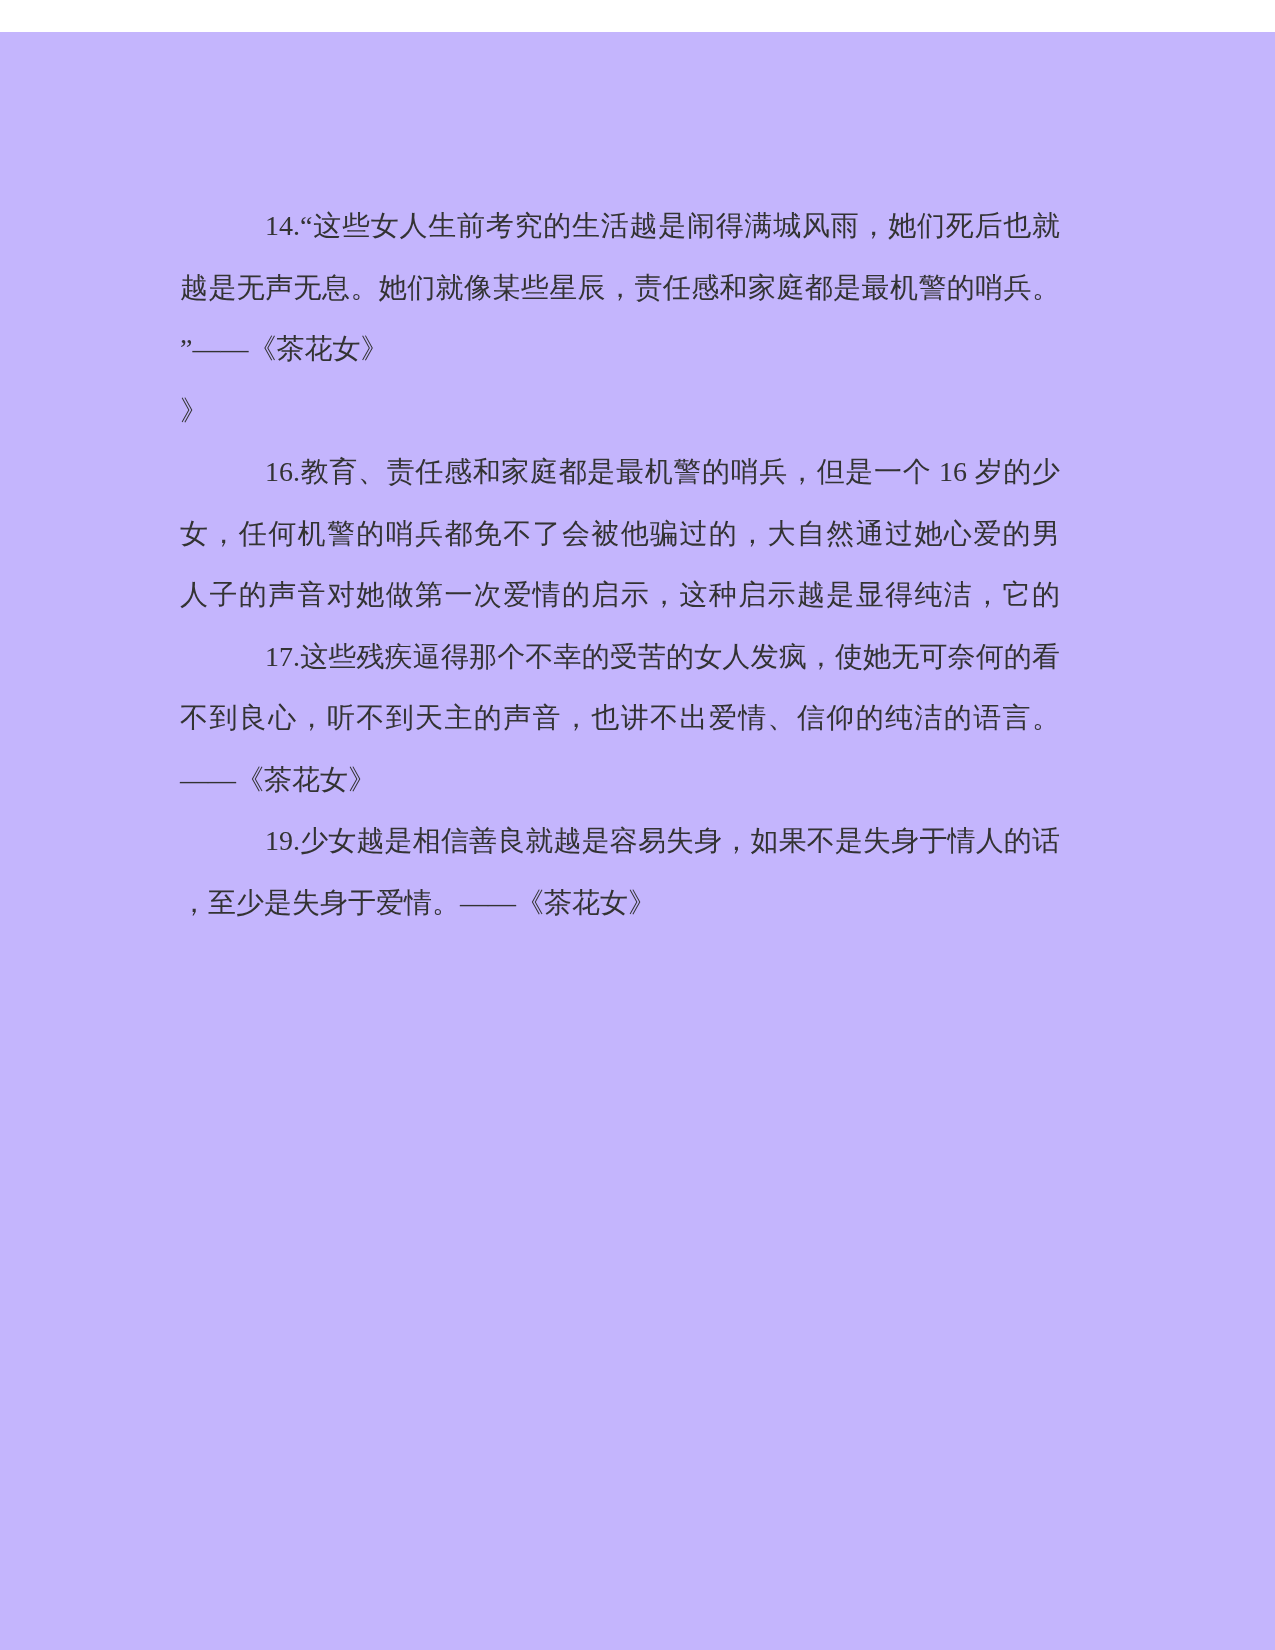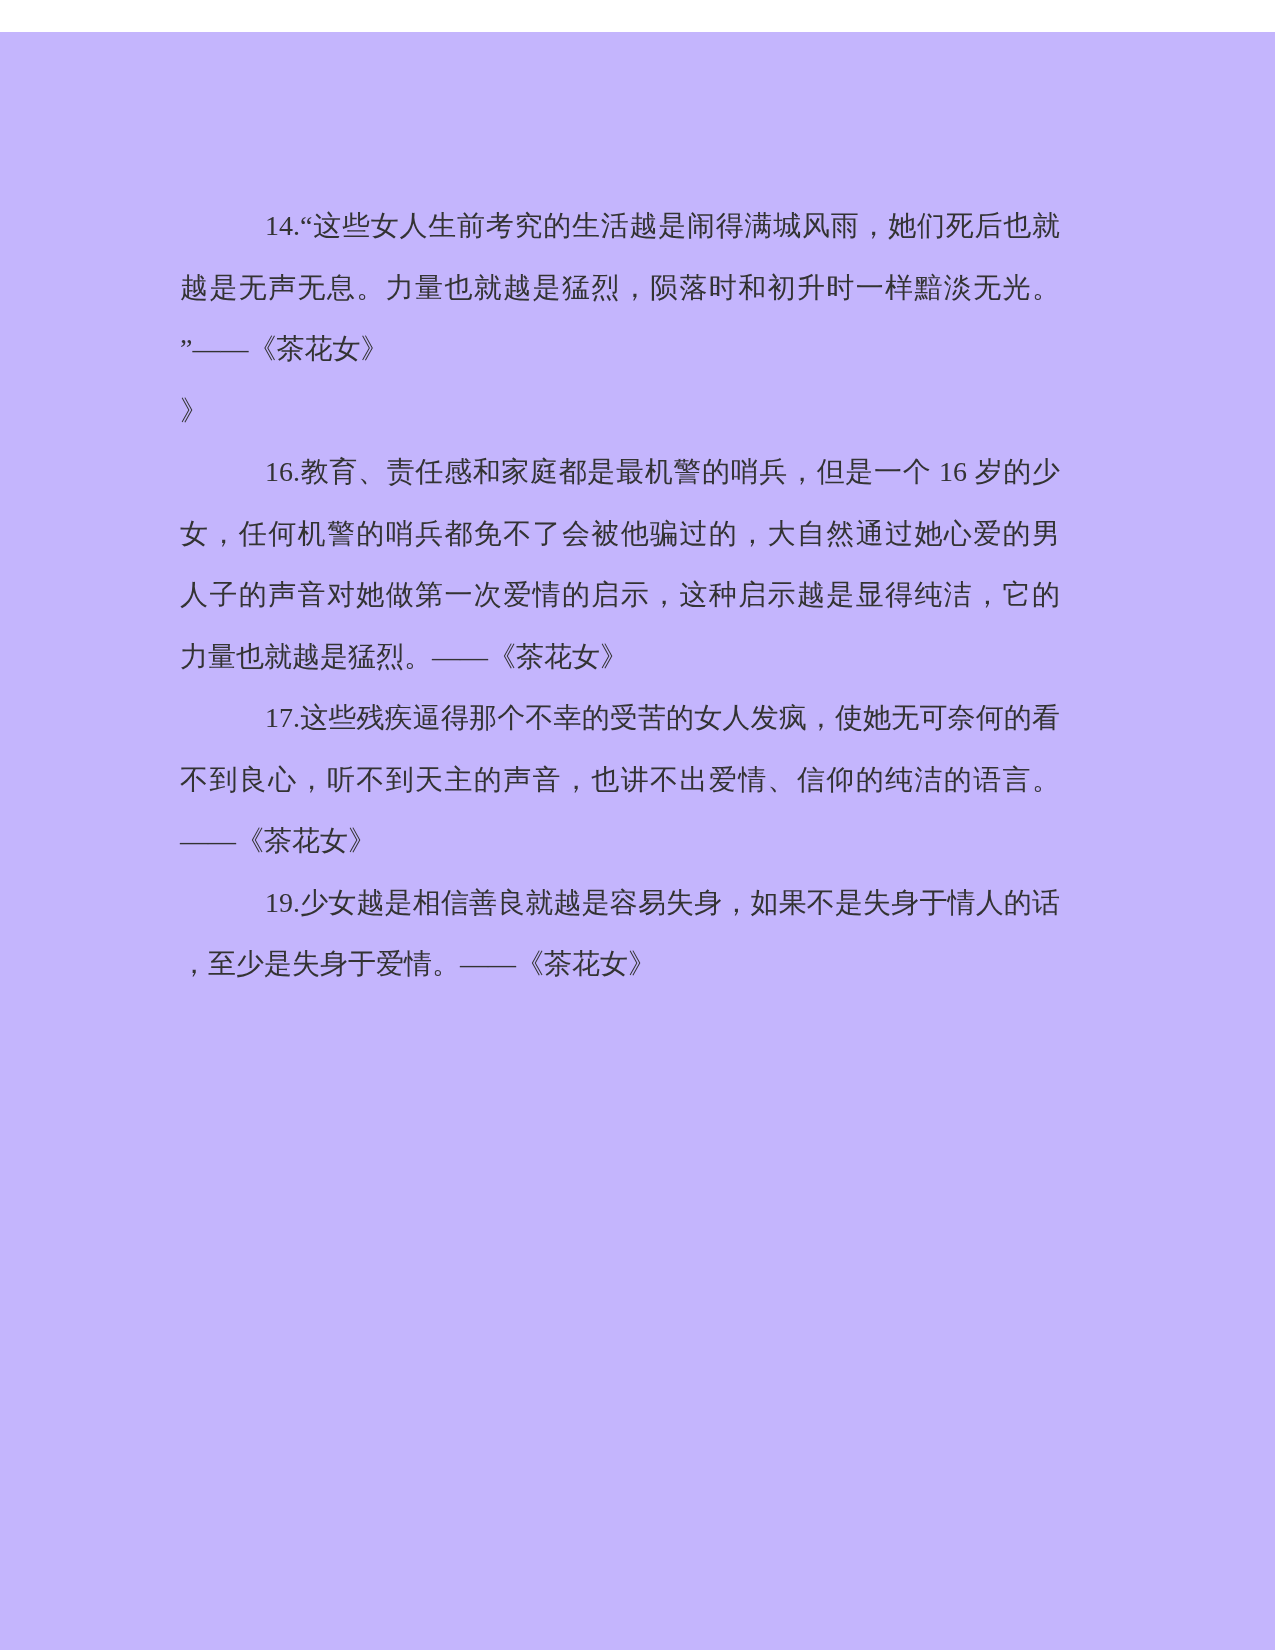--- a/index.html
+++ b/index.html
@@ -46,31 +46,30 @@
     -moz-text-align-last: left;
   }
 </style>
 </head>
 <body>
 
 <div class="page">
   <div class="doc-body" id="doc-body">
       <div class="paragraph">
         <div class="line first">14.“这些女人生前考究的生活越是闹得满城风雨，她们死后也就</div>
-        <div class="line">越是无声无息。力量也就越是猛烈，陨落时和初升时一样黯淡无光。</div>
+        <div class="line">越是无声无息。她们就像某些星辰，责任感和家庭都是最机警的哨兵。</div>
         <div class="line last">”——《茶花女》</div>
       </div>
       <div class="paragraph">
         <div class="line last">》</div>
       </div>
       <div class="paragraph">
         <div class="line first">16.教育、责任感和家庭都是最机警的哨兵，但是一个 16 岁的少</div>
         <div class="line">女，任何机警的哨兵都免不了会被他骗过的，大自然通过她心爱的男</div>
         <div class="line">人子的声音对她做第一次爱情的启示，这种启示越是显得纯洁，它的</div>
-        <div class="line last">力量也就越是猛烈。——《茶花女》</div>
       </div>
       <div class="paragraph">
         <div class="line first">17.这些残疾逼得那个不幸的受苦的女人发疯，使她无可奈何的看</div>
         <div class="line">不到良心，听不到天主的声音，也讲不出爱情、信仰的纯洁的语言。</div>
         <div class="line last">——《茶花女》</div>
       </div>
       <div class="paragraph">
         <div class="line first">19.少女越是相信善良就越是容易失身，如果不是失身于情人的话</div>
         <div class="line last">，至少是失身于爱情。——《茶花女》</div>
       </div>

